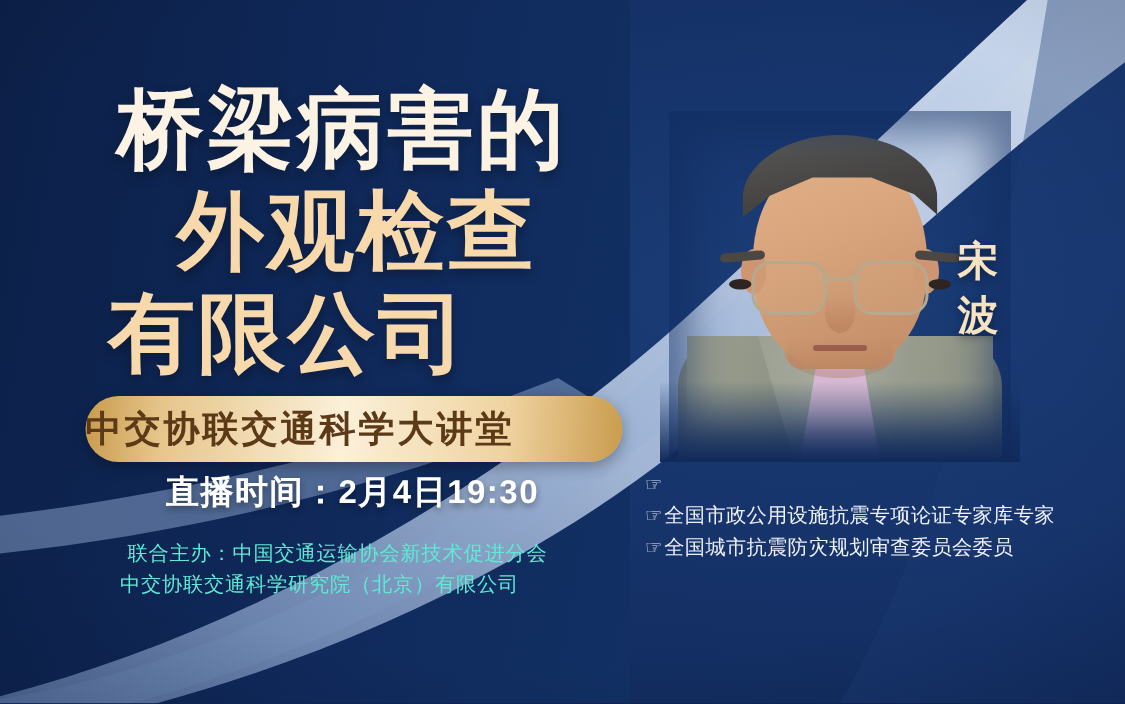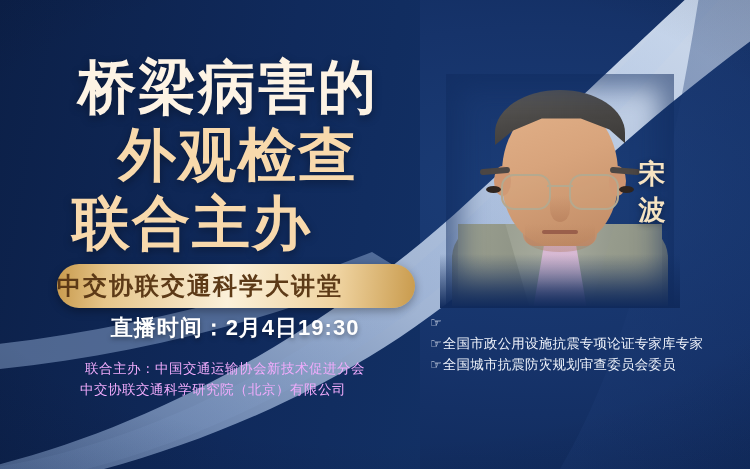--- a/index.html
+++ b/index.html
@@ -110,21 +110,21 @@
   }
   
   .livetime{
     position:absolute;left:0;top:313px;width:470px;text-align:center;
     font-size:22px;font-weight:bold;color:#ffffff;letter-spacing:1px;
     text-shadow:0 2px 5px rgba(0,0,0,.4);
   }
   
   .org{
     position:absolute;left:0;top:358px;width:452px;
-    color:#f0abfc;font-size:13.5px;line-height:21px;letter-spacing:.5px;
+    color:#5eead4;font-size:13.5px;line-height:21px;letter-spacing:.5px;
   }
   .org .r1{padding-left:85px;}
   .org .r2{padding-left:80px;}
   
   .speaker{
     position:absolute;left:625px;top:156px;width:56px;
     color:#f6e3c2;font-size:27px;font-weight:bold;line-height:36px;
     text-align:center;letter-spacing:2px;
     text-shadow:0 2px 6px rgba(0,0,0,.4);
   }
@@ -201,21 +201,21 @@
       <div class="p-chin"></div>
       <div class="p-mouth"></div>
     </div>
     <div class="portrait-edge"></div>
     <div class="portrait-fade"></div>
   </div>
 
   <div class="title">
     <div class="t-line t1">桥梁病害的</div>
     <div class="t-line t2">外观检查</div>
-    <div class="t-line t3">联合主办</div>
+    <div class="t-line t3">有限公司</div>
   </div>
 
   <div class="pill">
     <span>中交协联交通科学大讲堂</span>
   </div>
 
   <div class="livetime">直播时间：2月4日19:30</div>
 
   <div class="org">
     <div class="r1">联合主办：中国交通运输协会新技术促进分会</div>

